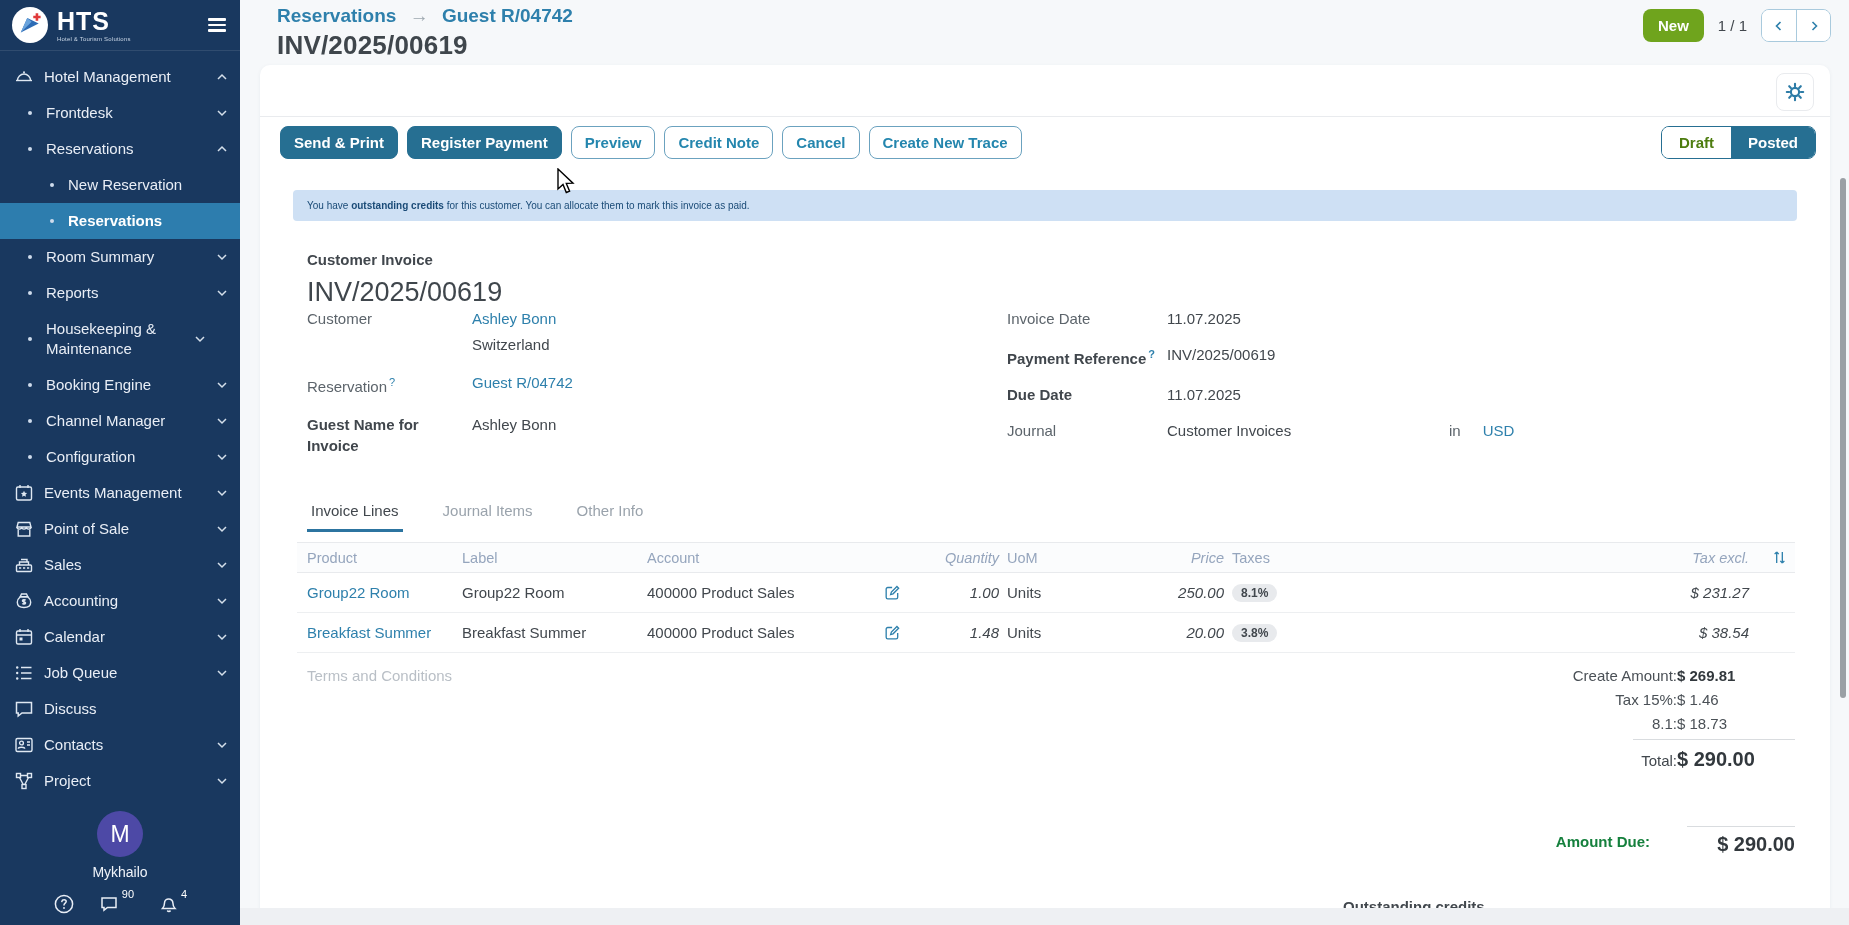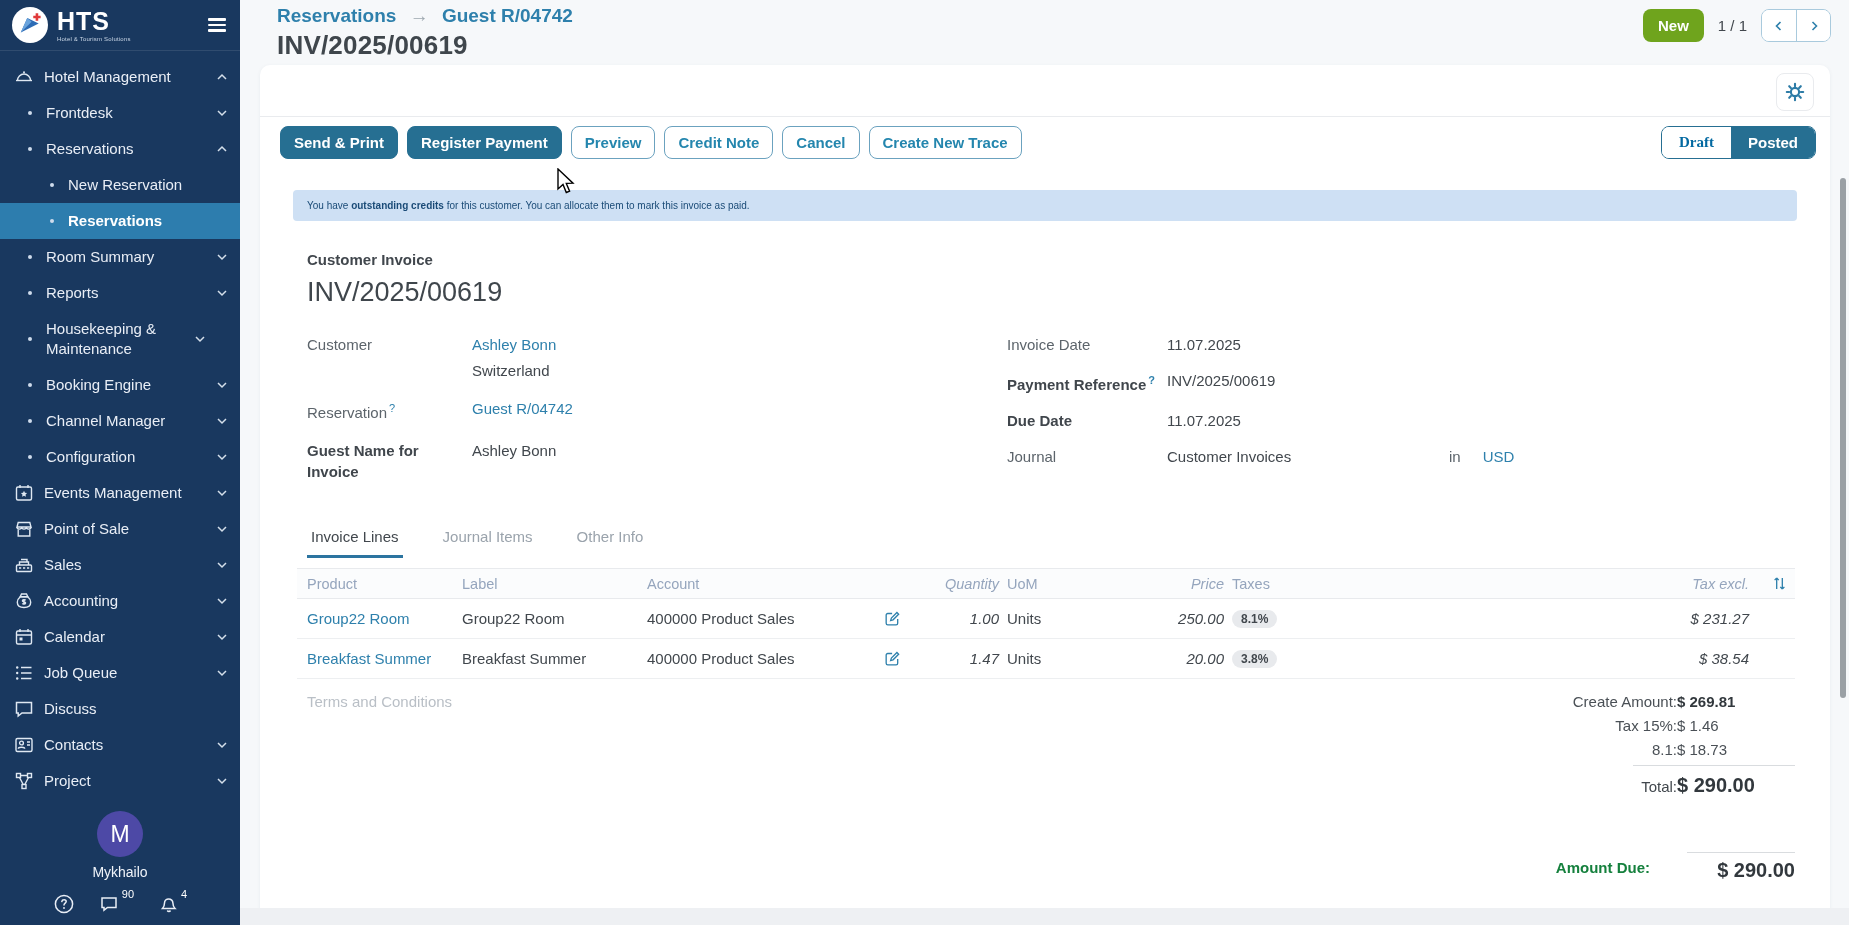--- a/index.html
+++ b/index.html
@@ -52,31 +52,31 @@
   .card { position:absolute; top:65px; left:20px; right:19px; bottom:0; background:#fff; border-radius:10px 10px 0 0; box-shadow:0 1px 4px rgba(40,60,90,.06); }
   .gear-row { height:52px; border-bottom:1px solid #e9ebee; position:relative; }
   .gear-btn { position:absolute; right:16px; top:8px; width:38px; height:38px; border:1px solid #e9ebee; border-radius:8px; background:#fff; display:flex; align-items:center; justify-content:center; cursor:pointer; }
 
   .toolbar { display:flex; align-items:center; padding:9px 14px 10px 20px; gap:9px; }
   .btn { font-size:15px; font-weight:bold; border-radius:8px; padding:7px 13px; cursor:pointer; font-family:inherit; }
   .btn-primary { background:#266f92; color:#fff; border:1px solid #266f92; }
   .btn-outline { background:#fff; color:#2486ae; border:1px solid #6ba2bf; font-weight:bold; }
   .statusbar { margin-left:auto; display:flex; border:1px solid #266f92; border-radius:8px; overflow:hidden; }
   .status-seg { font-size:15px; font-weight:bold; padding:7px 17px; cursor:pointer; }
-  .status-draft { background:#fff; color:#0369a1;font-family:Liberation Serif, serif; }
+  .status-draft { background:#fff; color:#4d7c0f; }
   .status-posted { background:#266f92; color:#fff; }
 
   .banner { margin:21px 33px 0; background:#cee0f4; border-radius:4px; padding:10px 14px; font-size:10px; color:#1a4b77; }
   .banner b { font-weight:bold; }
 
   .sheet { padding:30px 35px 0 47px; }
   .inv-type { font-size:15px; font-weight:bold; color:#41474d; }
   .inv-number { font-size:27px; font-weight:500; color:#3f464c; margin-top:9px; }
 
-  .fields { display:flex; margin-top:26px; }
+  .fields { display:flex; }
   .col-left { width:700px; }
   .col-right { flex:1; }
   .frow { display:flex; margin-bottom:14px; font-size:15px; line-height:21px; }
   .flabel { width:165px; color:#5c646b; flex:none; padding-right:10px; }
   .col-right .flabel { width:160px; }
   .flabel.bold { font-weight:bold; color:#40464c; }
   .q-mark { color:#2e80ac; font-size:11px; vertical-align:super; margin-left:2px; }
   .fvalue { color:#41474d; }
   .vstack div + div { margin-top:5px; }
   .link { color:#2e80ac; cursor:pointer; text-decoration:none; }
@@ -553,21 +553,21 @@
         <div class="trow tbody-row">
           <span><a class="link">Breakfast Summer</a></span>
           <span>Breakfast Summer</span>
           <span>400000 Product Sales</span>
           <span class="edit-cell">
             <svg width="17" height="17" viewBox="0 0 18 18" fill="none" stroke="#2e80ac" stroke-width="1.4">
                 <path d="M14.5 9.5V14a1.7 1.7 0 0 1-1.7 1.7H4A1.7 1.7 0 0 1 2.3 14V5.4A1.7 1.7 0 0 1 4 3.7h4.6"></path>
                 <path d="M7 11.2l.8-2.6 5.9-5.9 1.8 1.8-5.9 5.9-2.6.8z"></path>
               </svg>
           </span>
-          <span class="cell-r">1.47</span>
+          <span class="cell-r">1.48</span>
           <span>Units</span>
           <span class="cell-r">20.00</span>
           <span><span class="pill">3.8%</span></span>
           <span class="cell-r">$ 38.54</span>
           <span></span>
         </div>
       </div>
 
       <div class="below">
         <div class="terms">Terms and Conditions</div>

